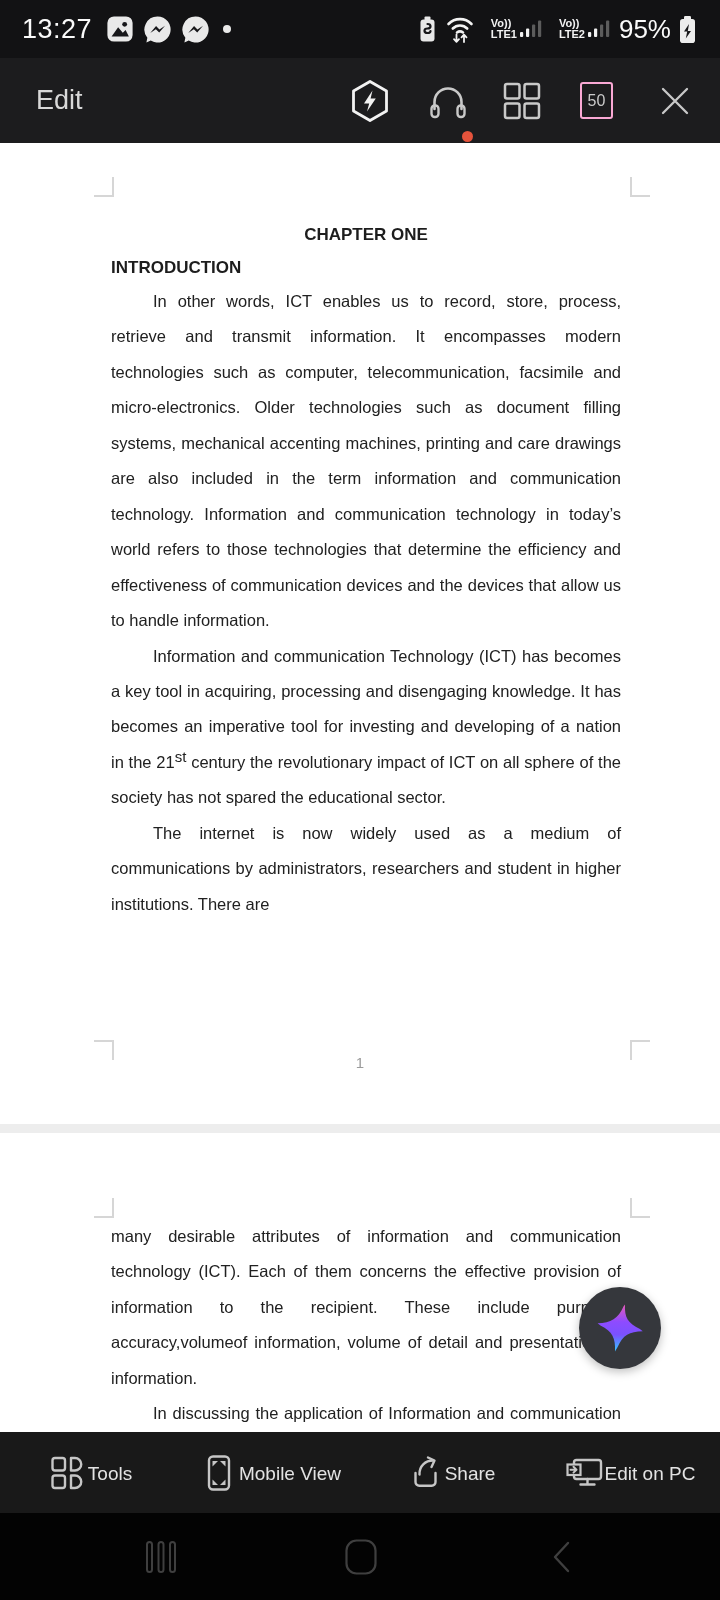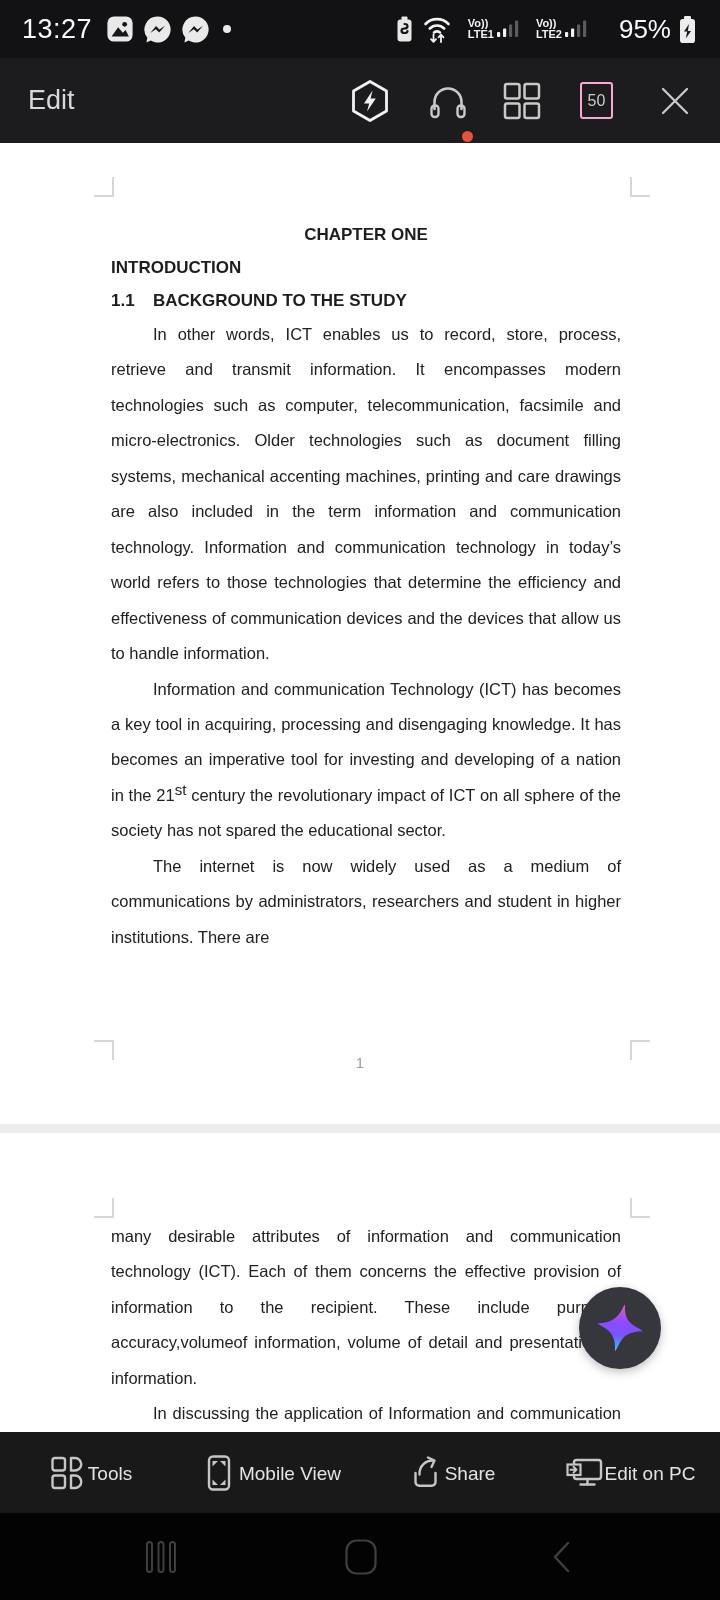--- a/index.html
+++ b/index.html
@@ -9,25 +9,25 @@
   
   .status-bar{position:absolute;top:0;left:0;width:720px;height:58px;background:#121214;
               display:flex;align-items:center;justify-content:space-between;box-sizing:border-box;
               padding:0 22px;z-index:20;gap:48px;}
   .sb-left,.sb-right{display:flex;align-items:center;}
   .sb-time{color:#fafafa;font-size:27px;font-weight:500;letter-spacing:.5px;margin-right:14px;}
   .sb-ico{margin-right:9px;display:flex;align-items:center;}
   .sb-dot{width:8px;height:8px;border-radius:50%;background:#e9e9e9;margin-left:4px;}
   .net{display:flex;flex-direction:column;color:#f2f2f2;font-size:11px;font-weight:700;
        line-height:11px;margin:0 3px 0 8px;text-align:left;}
-  .sb-pct{color:#fafafa;font-size:26px;margin:0 6px 0 23px;}
+  .sb-pct{color:#fafafa;font-size:26px;margin:0 6px 0 0;}
 
   
   .app-bar{position:absolute;top:58px;left:0;width:720px;height:85px;background:#1c1c1e;z-index:20;}
-  .edit-btn{position:absolute;left:28px;top:0;height:85px;display:flex;align-items:center;
+  .edit-btn{position:absolute;left:36px;top:0;height:85px;display:flex;align-items:center;
             color:#d8d8d8;font-size:27px;}
   .tb-ico{position:absolute;top:0;height:85px;display:flex;align-items:center;justify-content:center;}
   .badge-50{width:33px;height:33px;border:2px solid #f9a8d4;border-radius:3px;color:#c9c9c9;
             font-size:16px;font-weight:500;display:flex;align-items:center;justify-content:center;}
   .red-dot{position:absolute;left:462px;top:73px;width:11px;height:11px;border-radius:50%;
            background:#e5533c;z-index:21;}
 
   
   .page1{position:absolute;top:144px;left:0;width:720px;height:981px;background:#fff;z-index:1;border-radius:9px;}
   .page-divider{position:absolute;top:1124px;left:0;width:720px;height:9px;background:#ededed;z-index:2;}
@@ -175,21 +175,20 @@
       <svg width="34" height="34" viewBox="0 0 34 34">
           <path d="M5 5 L29 29 M29 5 L5 29" stroke="#c9c9c9" stroke-width="2.3" stroke-linecap="round"></path>
         </svg>
     </div>
   </div>
 
   <div class="page1">
     <div class="doc-text p1-inner">
       <p class="h-center">CHAPTER ONE</p>
       <p class="h-left">INTRODUCTION</p>
-      <p class="h-left"><span class="h-num">1.1</span><span>BACKGROUND TO THE STUDY</span></p>
       <p class="body-par">In other words, ICT enables us to record, store, process, retrieve and transmit information. It encompasses modern technologies such as computer, telecommunication, facsimile and micro-electronics. Older technologies such as document filling systems, mechanical accenting machines, printing and care drawings are also included in the term information and communication technology. Information and communication technology in today’s world refers to those technologies that determine the efficiency and effectiveness of communication devices and the devices that allow us to handle information.</p>
       <p class="body-par"><span>Information and communication Technology (ICT) has becomes a key tool in acquiring, processing and disengaging knowledge. It has becomes an imperative tool for investing and developing of a nation in the 21</span><sup>st</sup><span> century the revolutionary impact of ICT on all sphere of the society has not spared the educational sector.</span></p>
       <p class="body-par">The internet is now widely used as a medium of communications by administrators, researchers and student in higher institutions. There are</p>
     </div>
     <div class="page-number">1</div>
   </div>
 
   <div class="mark mk-tl" style="left:94px;top:177px;"></div>
   <div class="mark mk-tr" style="left:630px;top:177px;"></div>
   <div class="mark mk-bl" style="left:94px;top:1040px;"></div>

